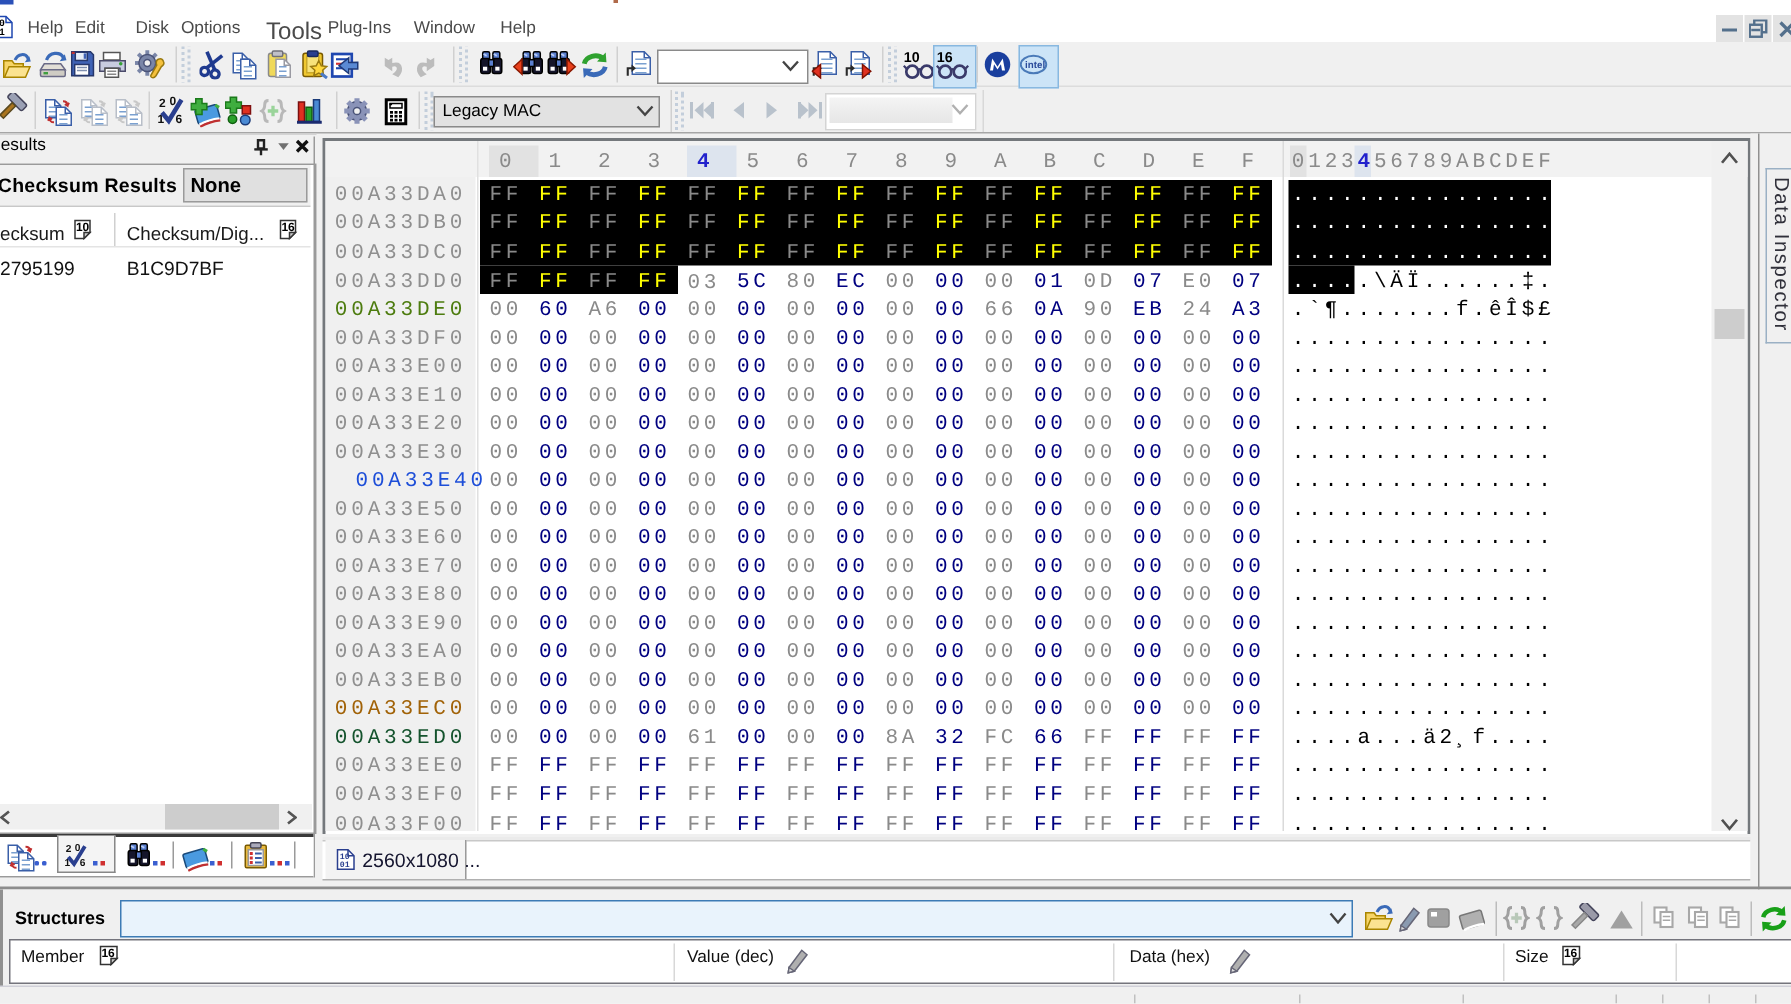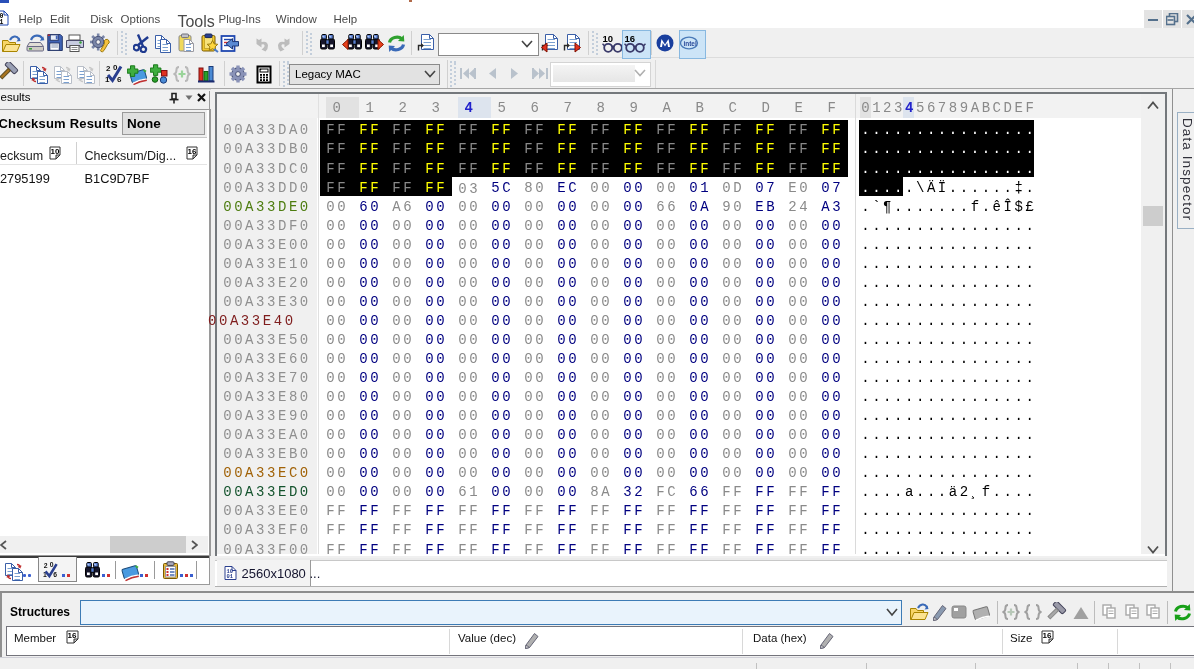--- a/index.html
+++ b/index.html
@@ -714,21 +714,21 @@
 <span class="a mono" style="left:557.3px;top:293.85px;color:#000080">00</span>
 <span class="a mono" style="left:590.3px;top:293.85px;color:#8a8a8a">00</span>
 <span class="a mono" style="left:623.3px;top:293.85px;color:#000080">00</span>
 <span class="a mono" style="left:656.3px;top:293.85px;color:#8a8a8a">00</span>
 <span class="a mono" style="left:689.3px;top:293.85px;color:#000080">00</span>
 <span class="a mono" style="left:722.3px;top:293.85px;color:#8a8a8a">00</span>
 <span class="a mono" style="left:755.3px;top:293.85px;color:#000080">00</span>
 <span class="a mono" style="left:788.3px;top:293.85px;color:#8a8a8a">00</span>
 <span class="a mono" style="left:821.3px;top:293.85px;color:#000080">00</span>
 <div class="a mono" style="left:861.2px;top:293.85px;color:#000">................</div>
-<div class="a mono" style="left:208px;top:312.9px;color:#7f1d1d">00A33E40</div>
+<div class="a mono" style="left:237px;top:312.9px;color:#1d4ed8">00A33E40</div>
 <span class="a mono" style="left:326.3px;top:312.9px;color:#8a8a8a">00</span>
 <span class="a mono" style="left:359.3px;top:312.9px;color:#000080">00</span>
 <span class="a mono" style="left:392.3px;top:312.9px;color:#8a8a8a">00</span>
 <span class="a mono" style="left:425.3px;top:312.9px;color:#000080">00</span>
 <span class="a mono" style="left:458.3px;top:312.9px;color:#8a8a8a">00</span>
 <span class="a mono" style="left:491.3px;top:312.9px;color:#000080">00</span>
 <span class="a mono" style="left:524.3px;top:312.9px;color:#8a8a8a">00</span>
 <span class="a mono" style="left:557.3px;top:312.9px;color:#000080">00</span>
 <span class="a mono" style="left:590.3px;top:312.9px;color:#8a8a8a">00</span>
 <span class="a mono" style="left:623.3px;top:312.9px;color:#000080">00</span>

